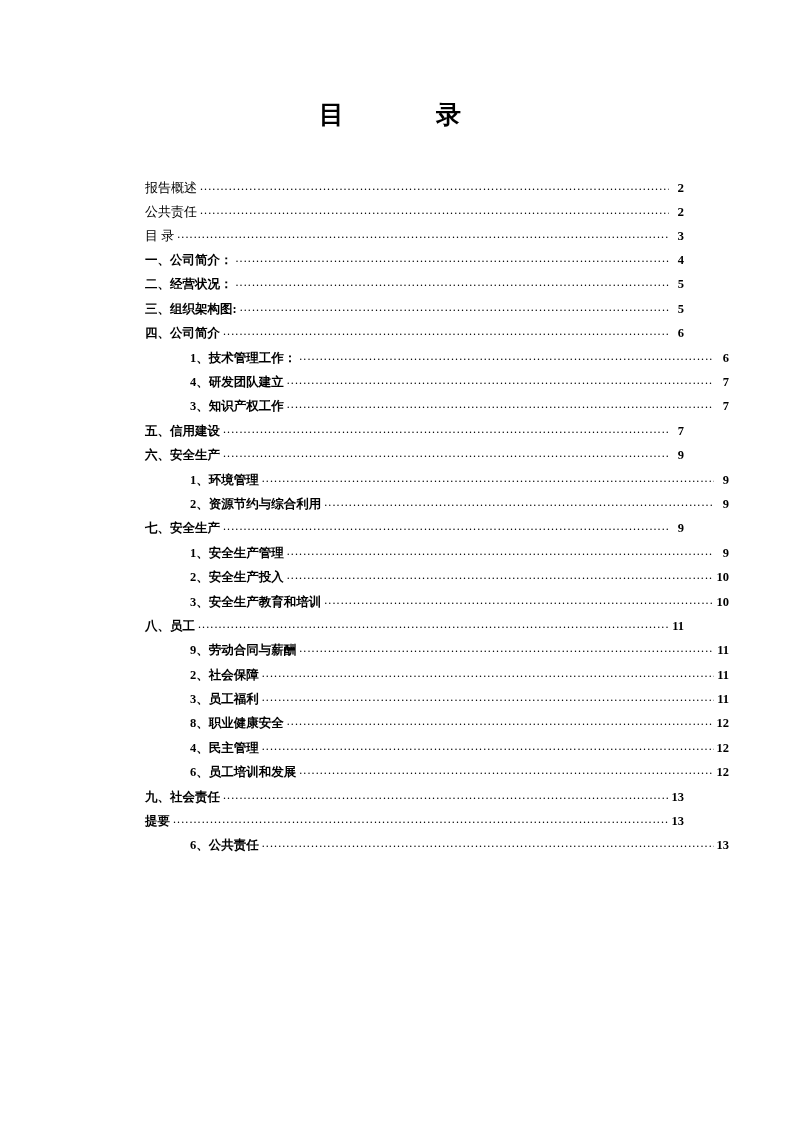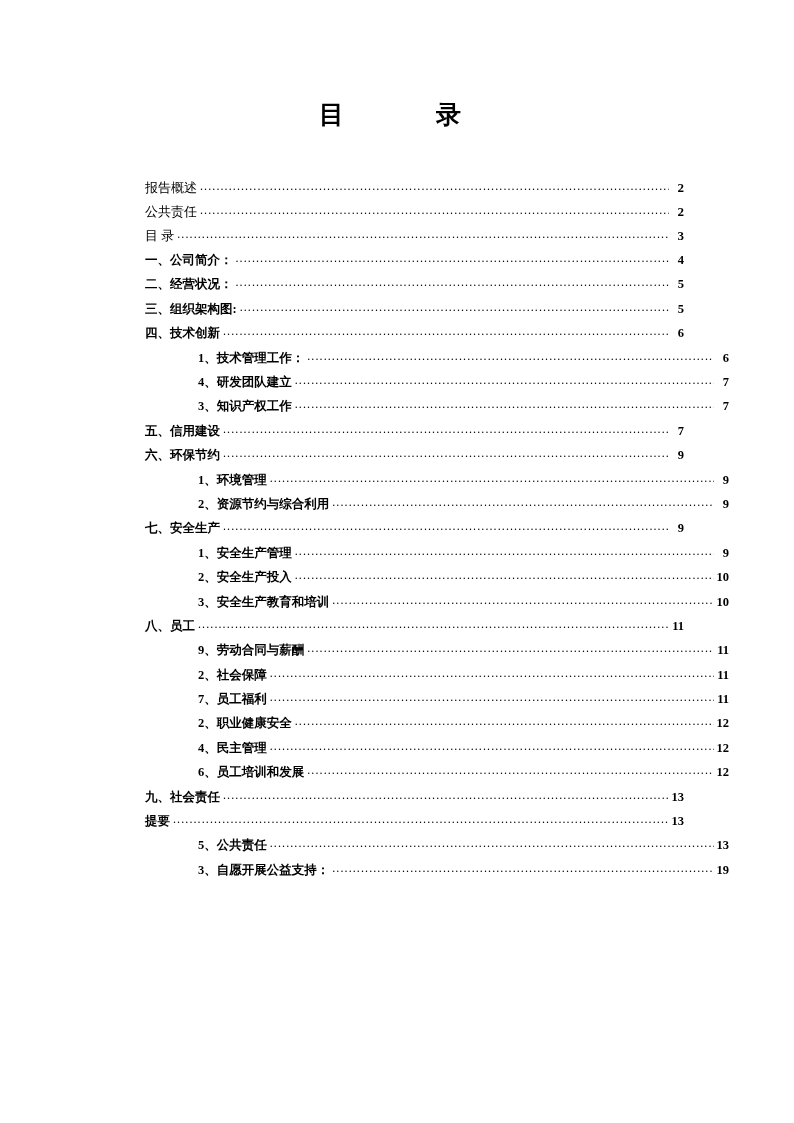--- a/index.html
+++ b/index.html
@@ -89,21 +89,21 @@
   .lvl-1 {
     font-size: 12.5px;
   }
   .lvl-1 .label { font-weight: bold; }
   .lvl-1 .pg { font-weight: bold; }
 
   .lvl-2 {
     font-size: 12.5px;
     padding-left: 45px;
   }
-  .lvl-2 .label { font-weight: bold; margin-left: 8px; }
+  .lvl-2 .label { font-weight: bold; }
   .lvl-2 .pg { font-weight: bold; }
 </style>
 </head>
 <body>
 
 <div class="page">
 
   <div class="doc-title">目　　录</div>
 
   <div class="toc" id="toc-container">
@@ -131,21 +131,21 @@
         <span class="label">二、经营状况：</span>
         <span class="dots"></span>
         <span class="pg">5</span>
       </div>
       <div class="toc-entry lvl-1">
         <span class="label">三、组织架构图:</span>
         <span class="dots"></span>
         <span class="pg">5</span>
       </div>
       <div class="toc-entry lvl-1">
-        <span class="label">四、技术创新</span>
+        <span class="label">四、公司简介</span>
         <span class="dots"></span>
         <span class="pg">6</span>
       </div>
       <div class="toc-entry lvl-2">
         <span class="label">1、技术管理工作：</span>
         <span class="dots"></span>
         <span class="pg">6</span>
       </div>
       <div class="toc-entry lvl-2">
         <span class="label">4、研发团队建立</span>
@@ -156,21 +156,21 @@
         <span class="label">3、知识产权工作</span>
         <span class="dots"></span>
         <span class="pg">7</span>
       </div>
       <div class="toc-entry lvl-1">
         <span class="label">五、信用建设</span>
         <span class="dots"></span>
         <span class="pg">7</span>
       </div>
       <div class="toc-entry lvl-1">
-        <span class="label">六、环保节约</span>
+        <span class="label">六、安全生产</span>
         <span class="dots"></span>
         <span class="pg">9</span>
       </div>
       <div class="toc-entry lvl-2">
         <span class="label">1、环境管理</span>
         <span class="dots"></span>
         <span class="pg">9</span>
       </div>
       <div class="toc-entry lvl-2">
         <span class="label">2、资源节约与综合利用</span>
@@ -206,26 +206,26 @@
         <span class="label">9、劳动合同与薪酬</span>
         <span class="dots"></span>
         <span class="pg">11</span>
       </div>
       <div class="toc-entry lvl-2">
         <span class="label">2、社会保障</span>
         <span class="dots"></span>
         <span class="pg">11</span>
       </div>
       <div class="toc-entry lvl-2">
-        <span class="label">7、员工福利</span>
-        <span class="dots"></span>
-        <span class="pg">11</span>
-      </div>
-      <div class="toc-entry lvl-2">
-        <span class="label">2、职业健康安全</span>
+        <span class="label">3、员工福利</span>
+        <span class="dots"></span>
+        <span class="pg">11</span>
+      </div>
+      <div class="toc-entry lvl-2">
+        <span class="label">8、职业健康安全</span>
         <span class="dots"></span>
         <span class="pg">12</span>
       </div>
       <div class="toc-entry lvl-2">
         <span class="label">4、民主管理</span>
         <span class="dots"></span>
         <span class="pg">12</span>
       </div>
       <div class="toc-entry lvl-2">
         <span class="label">6、员工培训和发展</span>
@@ -236,24 +236,19 @@
         <span class="label">九、社会责任</span>
         <span class="dots"></span>
         <span class="pg">13</span>
       </div>
       <div class="toc-entry lvl-1">
         <span class="label">提要</span>
         <span class="dots"></span>
         <span class="pg">13</span>
       </div>
       <div class="toc-entry lvl-2">
-        <span class="label">5、公共责任</span>
+        <span class="label">6、公共责任</span>
         <span class="dots"></span>
         <span class="pg">13</span>
       </div>
-      <div class="toc-entry lvl-2">
-        <span class="label">3、自愿开展公益支持：</span>
-        <span class="dots"></span>
-        <span class="pg">19</span>
-      </div>
     </div>
 
 </div>
 
 </body></html>

